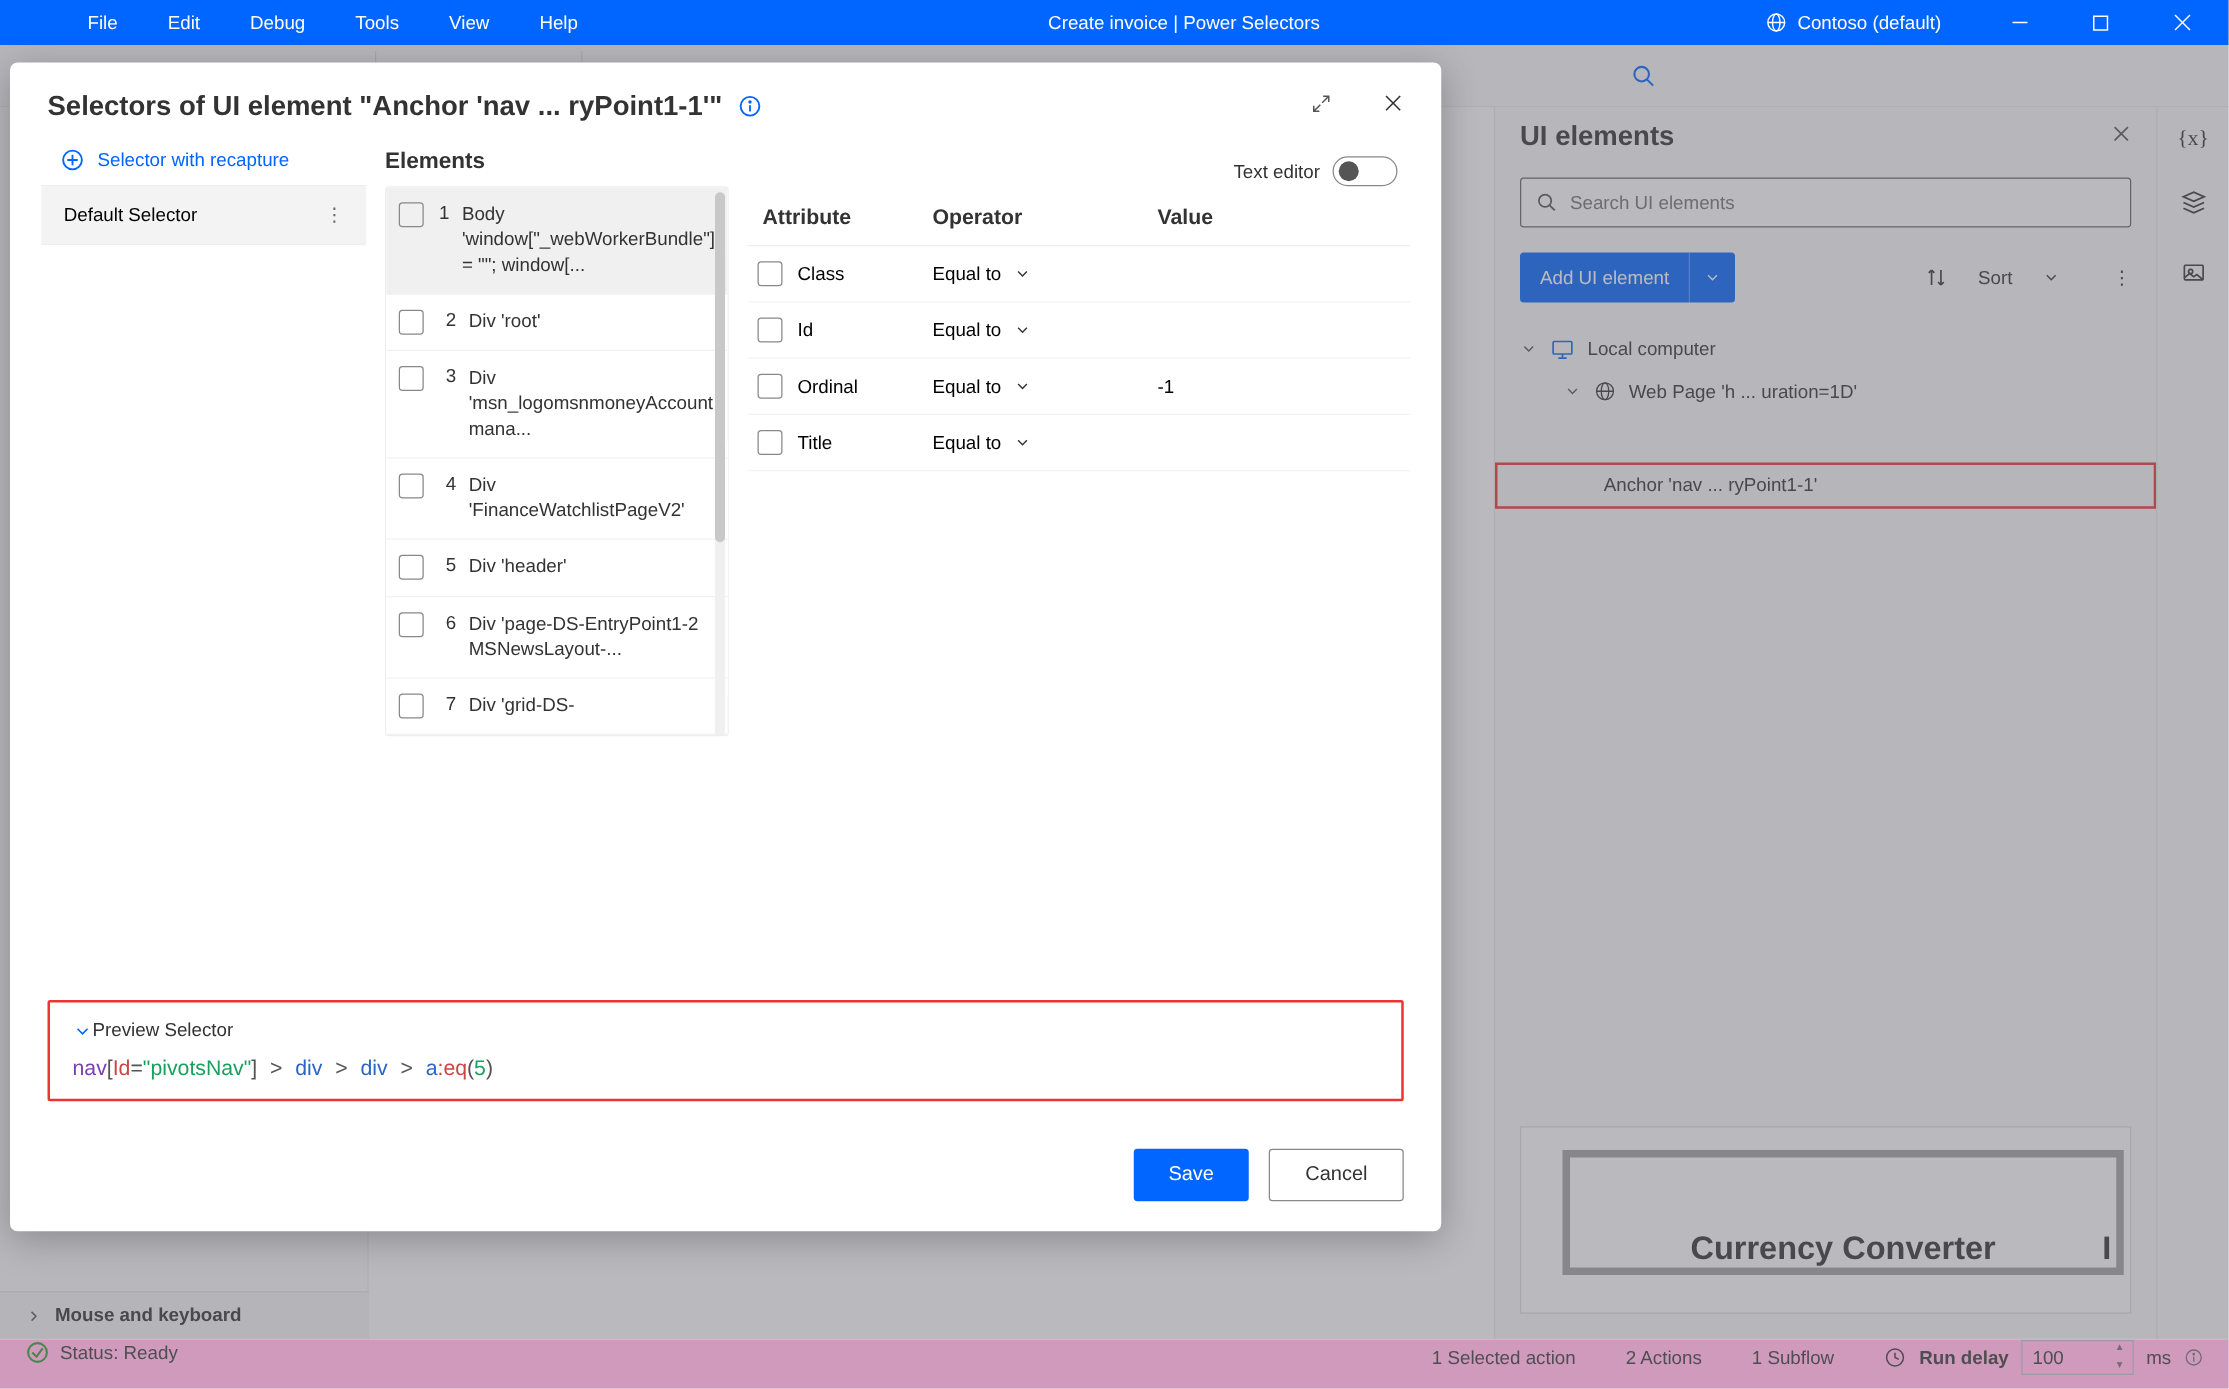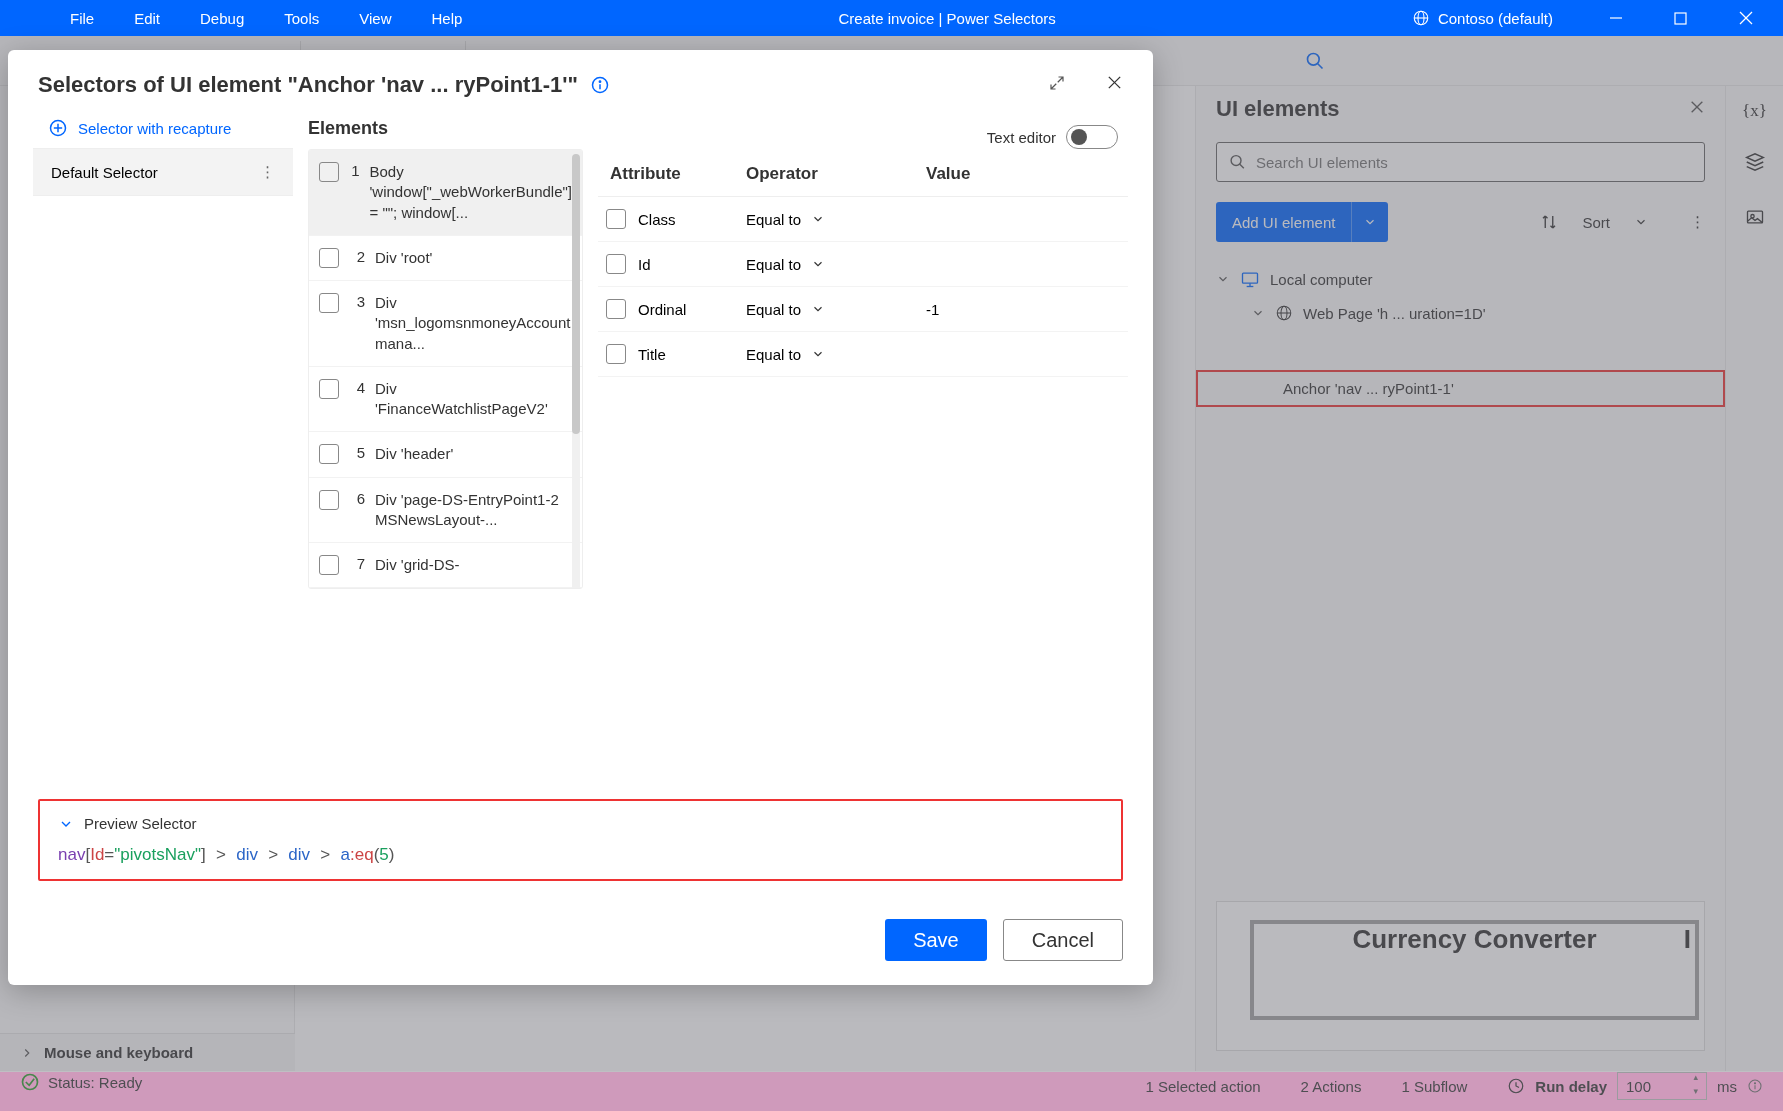--- a/index.html
+++ b/index.html
@@ -39,21 +39,21 @@
 .rp-addbtn .dd { width: 36px; display: flex; align-items: center; justify-content: center; }
 .rp-sort { display: flex; align-items: center; gap: 24px; color: #333; font-size: 15px; }
 .rp-tree { padding: 10px 0; }
 .tree-row { display: flex; align-items: center; gap: 10px; padding: 8px 10px; font-size: 15px; color: #333; }
 .tree-row.selected { border: 2px solid #e33; background: #f8f8f8; }
 .tree-indent1 { padding-left: 20px; }
 .tree-indent2 { padding-left: 55px; }
 .tree-indent3 { padding-left: 85px; margin-top: 40px; }
 
 .rp-preview { margin: 20px; margin-top: auto; background: #fff; border: 1px solid #ddd; height: 150px; position: relative; }
-.rp-preview-inner { position: absolute; top: 18px; left: 33px; right: 5px; bottom: 30px; border: 4px solid #a3a3a3; display: flex; align-items: flex-start; justify-content: center; }
+.rp-preview-inner { position: absolute; top: 18px; left: 33px; right: 5px; bottom: 30px; border: 6px solid #a3a3a3; display: flex; align-items: flex-end; justify-content: center; }
 .rp-preview-label { font-size: 26px; font-weight: 600; color: #333; }
 
 
 .statusbar { position: absolute; bottom: 0; left: 0; right: 0; height: 40px; background: #f9a8d4; border-top: 1px solid #e0e0e0; display: flex; align-items: flex-start; padding: 0 20px; font-size: 15px; color: #333; gap: 40px; }
 .statusbar .right-grp { margin-left: auto; display: flex; align-items: center; gap: 40px; }
 .delay-input { border: 1px solid #aaa; width: 90px; height: 28px; padding: 0 8px; display: flex; align-items: center; justify-content: space-between; }
 .spinner-btns { display: flex; flex-direction: column; height: 28px; }
 .spin-btn { height: 14px; font-size: 9px; line-height: 10px; color: #666; }
 
 
@@ -83,30 +83,30 @@
 
 .modal-right { flex: 1; padding-top: 44px; }
 .attr-table { width: 100%; }
 .attr-header { display: flex; padding: 12px 8px; font-size: 17px; font-weight: 600; color: #333; border-bottom: 1px solid #eee; }
 .attr-row { display: flex; align-items: center; padding: 12px 8px; font-size: 15px; border-bottom: 1px solid #f3f3f3; }
 .col-attr { width: 140px; display: flex; align-items: center; gap: 12px; }
 .col-op { width: 180px; display: flex; align-items: center; gap: 10px; }
 .col-val { flex: 1; }
 
 .preview-sec { margin: 0 30px 20px 30px; border: 2px solid #e33; padding: 14px 18px; border-radius: 2px; }
-.preview-hdr { display: flex; align-items: flex-end; gap: 10px; font-size: 15px; color: #333; margin-bottom: 12px; }
+.preview-hdr { display: flex; align-items: flex-end; font-size: 15px; color: #333; margin-bottom: 12px; }
 .preview-sel { font-family: Consolas, monospace; font-size: 17px; }
 .preview-sel .nav { color: #7a3fb0; }
 .preview-sel .attr { color: #c44; }
 .preview-sel .str { color: #1aa05e; }
 .preview-sel .el { color: #2b65c7; }
 .preview-sel .punct { color: #555; }
 
 .modal-footer { display: flex; justify-content: flex-end; gap: 16px; padding: 18px 30px 24px 30px; }
-.btn { height: 42px; padding: 0 28px; border-radius: 3px; font-size: 20px; display: flex; align-items: center; justify-content: center; }
+.btn { height: 42px; padding: 0 28px; border-radius: 3px; font-size: 16px; display: flex; align-items: center; justify-content: center; }
 .btn-primary { background: #0066ff; color: #fff; border: none; }
 .btn-secondary { background: #fff; color: #333; border: 1px solid #888; }
 .icon-sm { width: 18px; height: 18px; }
 
 
 .mk-row { position: absolute; bottom: 40px; left: 0; width: 295px; padding: 10px 20px; background: #f6f6f6; border-top: 1px solid #e4e4e4; display: flex; align-items: center; gap: 10px; font-size: 15px; color: #333; z-index: 3; }
 
 
 .scrollbar-track { position: absolute; right: 2px; top: 2px; width: 8px; height: 520px; background: #f0f0f0; border-radius: 4px; }
 .scrollbar-thumb { position: absolute; top: 2px; width: 8px; height: 280px; background: #c8c8c8; border-radius: 4px; }

